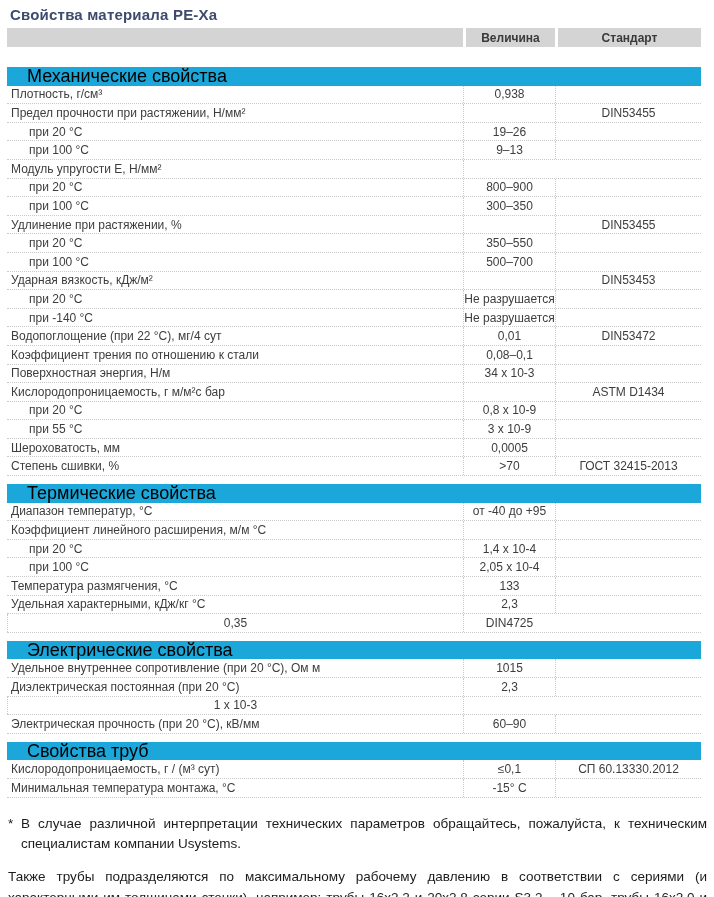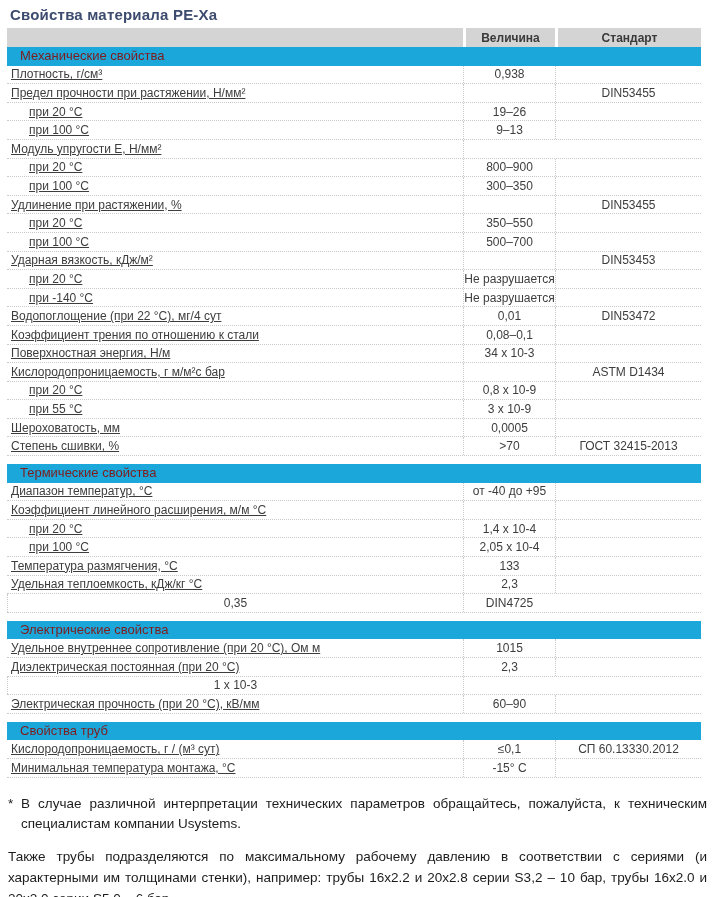--- a/index.html
+++ b/index.html
@@ -19,47 +19,47 @@
   }
   .page{padding:4px 6px 0 7px;}
   .title{
     font-size:15px;font-weight:bold;color:var(--title);
     line-height:21px;margin:0 0 3px 3px;letter-spacing:.2px;
   }
   .tbl{width:694px;}
   
   .thead{
     display:grid;grid-template-columns:1fr 92px 146px;
-    height:19px;margin-bottom:0;
+    height:19px;margin-bottom:20px;
   }
   .th{
     background:var(--header-bg);
     font-size:12px;font-weight:bold;color:#3a3a3a;
     display:flex;align-items:center;justify-content:center;
   }
   .th-val,.th-std{border-left:3px solid #fff;}
   
   .band{
-    background:var(--accent);color:#7f1d1d;
+    background:var(--accent);color:#000000;
     height:var(--row-h);line-height:var(--row-h);
-    font-size:13px;padding-left:13px;
+    font-size:18px;padding-left:20px;
   }
   .band + .band, .tr + .band{margin-top:8px;}
   
   .tr{
     display:grid;grid-template-columns:1fr 92px 146px;
     height:var(--row-h);
     border-bottom:1px dotted var(--dot);
   }
   .td{
     display:flex;align-items:center;
     font-size:12px;color:var(--text);
     white-space:nowrap;overflow:hidden;
   }
-  .td-name{padding-left:4px;text-decoration:underline;}
+  .td-name{padding-left:4px;}
   .td-name.indent{padding-left:22px;}
   .td-val,.td-std{border-left:1px dotted var(--dot);justify-content:center;}
   
   .footnote{
     display:flex;margin:16px 1px 0 1px;
     font-size:13.5px;line-height:20px;color:#1c1c1c;
   }
   .footnote .star{flex:0 0 13px;}
   .footnote .fn-text{flex:1;text-align:justify;}
   .para{
@@ -207,21 +207,21 @@
           <div class="td td-name indent">при 100 °С</div>
           <div class="td td-val">2,05 x 10-4</div>
           <div class="td td-std"></div>
         </div>
         <div class="tr">
           <div class="td td-name">Температура размягчения, °С</div>
           <div class="td td-val">133</div>
           <div class="td td-std"></div>
         </div>
         <div class="tr">
-          <div class="td td-name">Удельная теплоемкость, кДж/кг °С</div>
+          <div class="td td-name">Удельная характерными, кДж/кг °С</div>
           <div class="td td-val">2,3</div>
           <div class="td td-std"></div>
         </div>
         <div class="tr">
           <div class="td td-val">0,35</div>
           <div class="td td-std">DIN4725</div>
         </div>
         <div class="band">Электрические свойства</div>
         <div class="tr">
           <div class="td td-name">Удельное внутреннее сопротивление (при 20 °С), Ом м</div>

